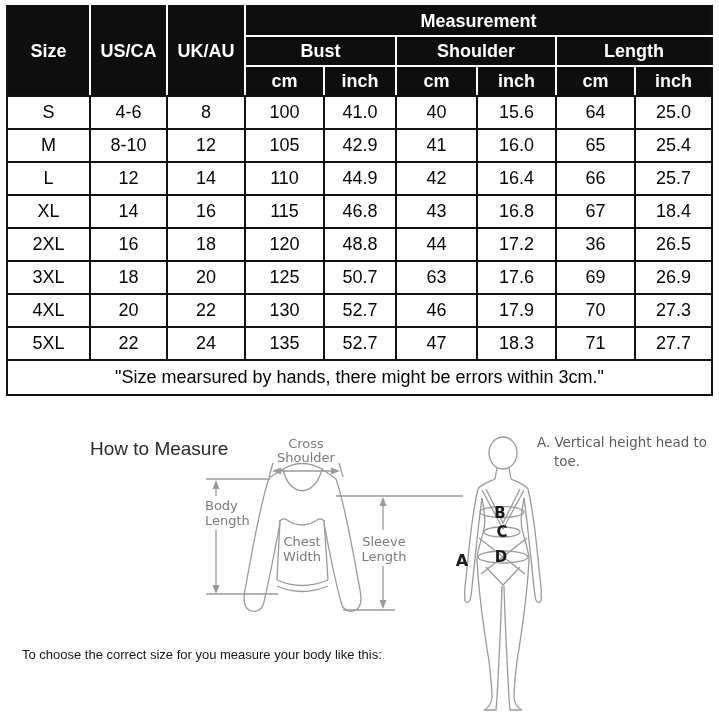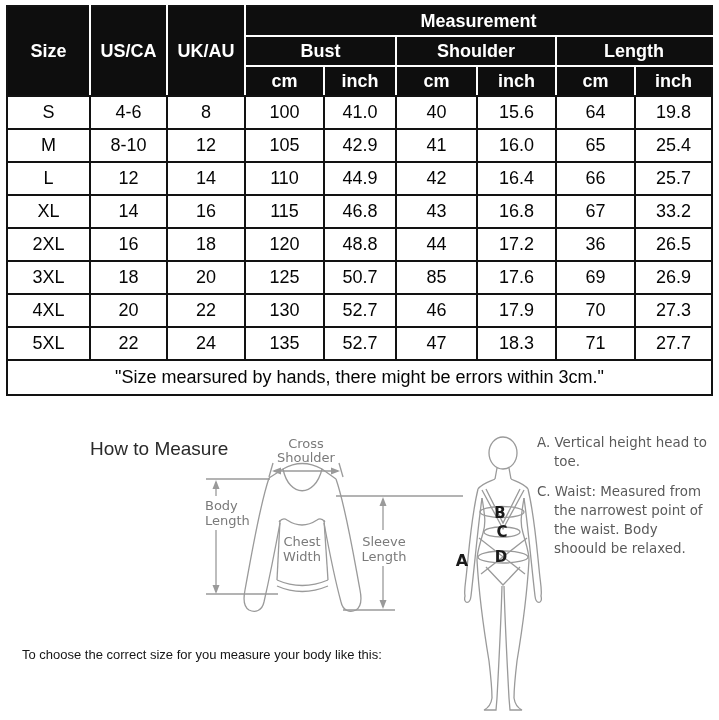--- a/index.html
+++ b/index.html
@@ -82,21 +82,21 @@
     <tbody id="size-rows">
         <tr>
           <td>S</td>
           <td>4-6</td>
           <td>8</td>
           <td>100</td>
           <td>41.0</td>
           <td>40</td>
           <td>15.6</td>
           <td>64</td>
-          <td>19.8</td>
+          <td>25.0</td>
         </tr>
         <tr>
           <td>M</td>
           <td>8-10</td>
           <td>12</td>
           <td>105</td>
           <td>42.9</td>
           <td>41</td>
           <td>16.0</td>
           <td>65</td>
@@ -115,40 +115,40 @@
         </tr>
         <tr>
           <td>XL</td>
           <td>14</td>
           <td>16</td>
           <td>115</td>
           <td>46.8</td>
           <td>43</td>
           <td>16.8</td>
           <td>67</td>
-          <td>33.2</td>
+          <td>18.4</td>
         </tr>
         <tr>
           <td>2XL</td>
           <td>16</td>
           <td>18</td>
           <td>120</td>
           <td>48.8</td>
           <td>44</td>
           <td>17.2</td>
           <td>36</td>
           <td>26.5</td>
         </tr>
         <tr>
           <td>3XL</td>
           <td>18</td>
           <td>20</td>
           <td>125</td>
           <td>50.7</td>
-          <td>85</td>
+          <td>63</td>
           <td>17.6</td>
           <td>69</td>
           <td>26.9</td>
         </tr>
         <tr>
           <td>4XL</td>
           <td>20</td>
           <td>22</td>
           <td>130</td>
           <td>52.7</td>
@@ -263,16 +263,15 @@
     <path class="dline" d="M66,272 C67,279 70,282 74,284 L62,284 L61,272"></path>
   </g>
   <text class="bodylabel" x="14" y="140" text-anchor="middle" style="font-size:16px">A</text>
   <text class="bodylabel" x="52" y="92" text-anchor="middle">B</text>
   <text class="bodylabel" x="54" y="111" text-anchor="middle">C</text>
   <text class="bodylabel" x="53" y="136" text-anchor="middle">D</text>
 </svg>
 
 <div id="measure-list">
   <p>A. Vertical height head to toe.</p>
-  <p>C. Waist: Measured from the narrowest point of the waist. Body shoould be relaxed.</p>
 </div>
 
 <div id="footer-text">To choose the correct size for you measure your body like this:</div>
 
 </body></html>

